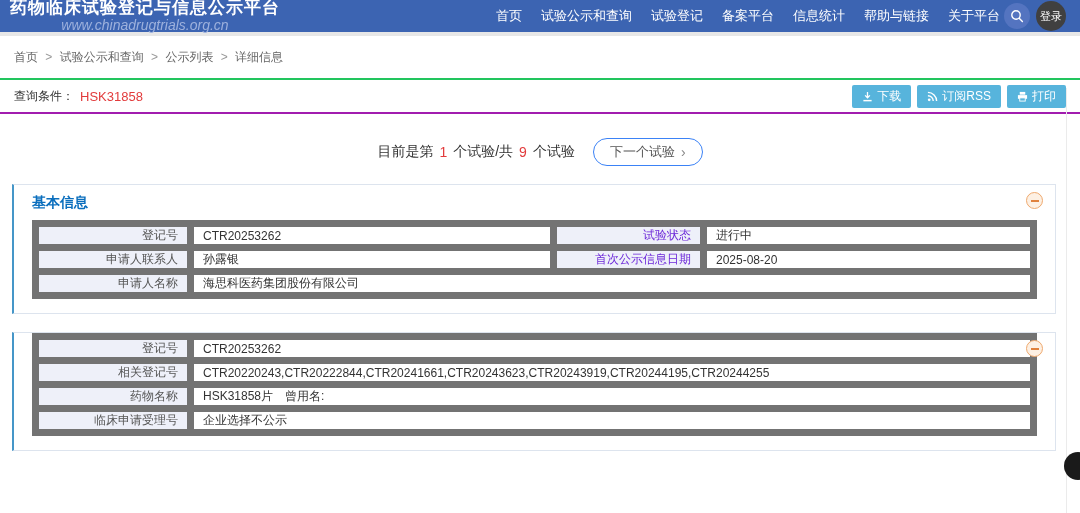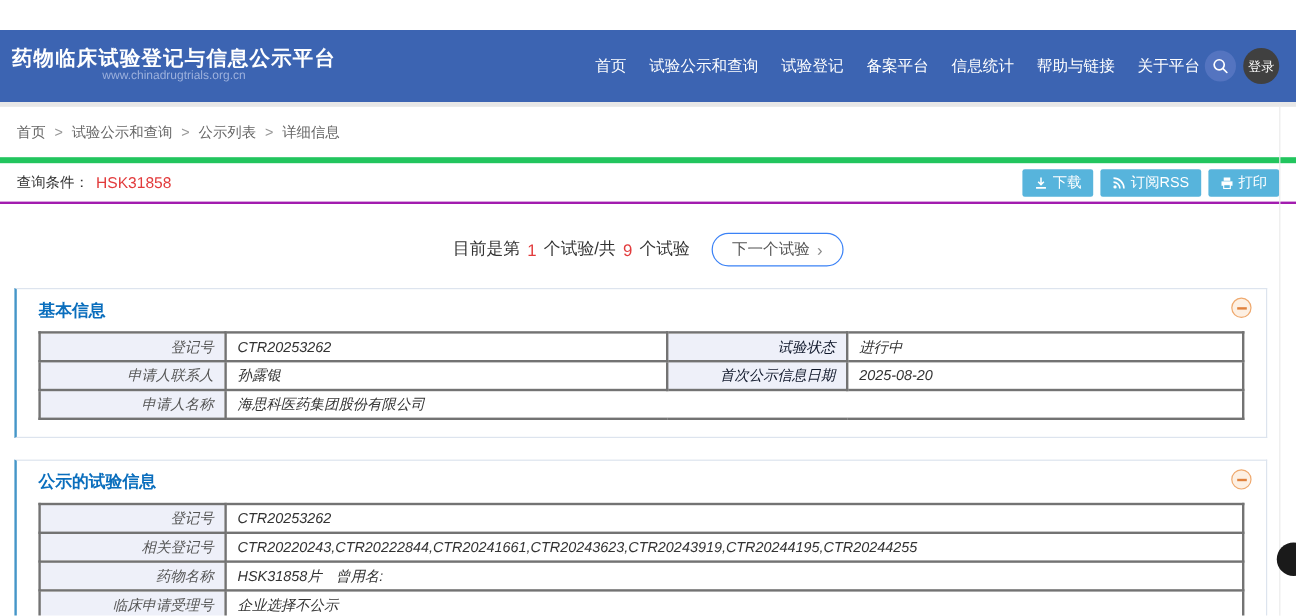--- a/index.html
+++ b/index.html
@@ -1,33 +1,33 @@
 <!DOCTYPE html>
 <html><head>
 <meta charset="utf-8">
 <style>
   * { margin:0; padding:0; box-sizing:border-box; }
   html,body { width:1080px; height:513px; overflow:hidden; background:#fff;
     font-family:"Liberation Sans","DejaVu Sans",sans-serif; }
 
   
-  .hdr { position:relative; height:60px; background:#3c64b2; display:flex; align-items:center;margin-top:25px; }
+  .hdr { position:relative; height:32px; background:#3c64b2; display:flex; align-items:center; }
   .brand { padding-left:10px; line-height:1.05; }
   .brand-title { color:#fff; font-size:17px; font-weight:bold; letter-spacing:1px; }
-  .brand-url { color:#9db1dd; font-size:10px; text-align:center; margin-top:1px; }
+  .brand-url { color:#9db1dd; font-size:14px; text-align:center; margin-top:1px;font-style:italic; }
   .hdr-nav { margin-left:auto; display:flex; align-items:center; gap:19px; color:#fff; font-size:13px; }
   .hdr-nav span { cursor:pointer; white-space:nowrap; }
   .hdr-circle { width:26px; height:26px; border-radius:50%; background:#5474c0; display:flex;
     align-items:center; justify-content:center; margin-left:4px; }
   .login-btn { width:30px; height:30px; border-radius:50%; background:#404040; color:#fff;
     font-size:11px; display:flex; align-items:center; justify-content:center; margin:0 14px 0 6px; }
   .hdr-strip { height:4px; background:#e7e7e7; }
 
   
-  .crumbs { padding:13px 0 12px 14px; font-size:12px; color:#666; border-bottom:5px solid #22c55e; }
+  .crumbs { padding:13px 0 12px 14px; font-size:12px; color:#666; border-bottom:2px solid #22c55e; }
   .crumbs .sep { margin:0 4px; color:#999; }
 
   
   .querybar { display:flex; align-items:center; height:34px; padding:0 14px;
     border-bottom:2px solid #a21caf; }
   .query-label { font-size:12px; color:#333; }
   .query-value { font-size:13px; color:#e23b3c; margin-left:6px; }
   .tool-btns { margin-left:auto; display:flex; gap:6px; }
   .tbtn { display:flex; align-items:center; gap:4px; background:#57b4dc; color:#fff;
     border:none; font-size:12px; padding:3px 10px; border-radius:2px; cursor:pointer;
@@ -48,24 +48,24 @@
     border:1px solid #dde4ee; border-left:2px solid #4596c8; }
   .sec-title { color:#0a6ebd; font-size:14px; font-weight:bold; padding:9px 18px 8px; }
   .collapse-btn { position:absolute; right:12px; top:7px; width:17px; height:17px;
     border-radius:50%; background:#fdf0e3; border:1px solid #efa96e; cursor:pointer;
     display:flex; align-items:center; justify-content:center; padding:0; }
   .collapse-btn .bar { width:8px; height:2px; background:#e0813c; display:block; }
   .sub-title { font-size:13px; font-weight:bold; color:#333; padding:2px 18px 9px; }
 
   table.kv { width:calc(100% - 36px); margin:0 18px 14px; border-collapse:collapse;
     border:1px solid #e6e9f2; table-layout:fixed; }
-  table.kv td { border:2px solid #737373; height:24px; font-size:12px; padding:0 9px;
-    overflow:hidden; white-space:nowrap;font-style:italic; }
+  table.kv td { border:7px solid #737373; height:24px; font-size:12px; padding:0 9px;
+    overflow:hidden; white-space:nowrap; }
   td.lbl { background:#eef0f9; color:#555; text-align:right; width:155px; }
-  td.lbl2 { background:#eef0f9; color:#0f172a; text-align:right; width:150px; }
+  td.lbl2 { background:#eef0f9; color:#6d28d9; text-align:right; width:150px; }
   td.val { color:#333; text-align:left; }
   td.val2 { color:#333; text-align:left; width:330px; }
   .sec2-table { margin-bottom:0; }
 
   
   .scroll-edge { position:absolute; left:1066px; top:88px; bottom:0; width:1px; background:#ebebeb; }
   .float-dot { position:absolute; right:-12px; top:452px; width:28px; height:28px;
     border-radius:50%; background:#1a1a1a; cursor:pointer; }
 </style>
 </head>
@@ -173,21 +173,20 @@
     </tr>
     <tr>
       <td class="lbl">申请人名称</td>
       <td class="val" colspan="3">海思科医药集团股份有限公司</td>
     </tr>
   </tbody>
     </table>
 </div>
 
 <div class="section">
-  <div class="sec-title">公示的试验信息</div>
   <button class="collapse-btn">
       <span class="bar"></span>
     </button>
   <table class="kv sec2-table">
     <tbody>
         <tr>
       <td class="lbl">登记号</td>
       <td class="val">CTR20253262</td>
     </tr>
     <tr>

